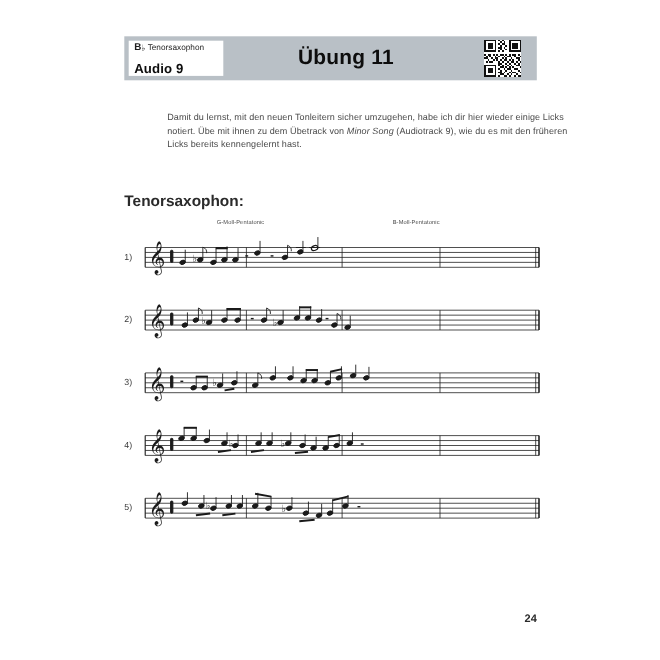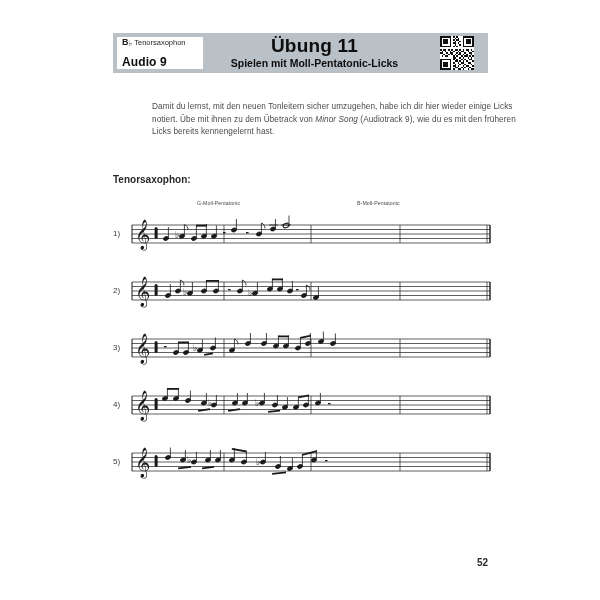--- a/index.html
+++ b/index.html
@@ -104,21 +104,21 @@
     letter-spacing: .01em;
     margin-left: 39px;
   }
   #intro-text p { margin: 0; }
   #intro-text i { font-style: italic; }
 
   #section-label {
     position: absolute;
     left: 113px;
     top: 174px;
-    font-size: 10px;
+    font-size: 14px;
     font-weight: bold;
     color: #2a2a2a;
   }
 
   
   .scale-label {
     position: absolute;
     font-size: 5.2px;
     color: #4a4a4a;
     white-space: nowrap;
@@ -165,21 +165,20 @@
   <div id="audio-box">
     <div id="instrument-line">
       <span class="key">B</span><span class="flat">♭</span>
       <span>Tenorsaxophon</span>
     </div>
     <div id="audio-label">Audio 9</div>
   </div>
 
   <div id="title-block">
     <div id="exercise-title">Übung 11</div>
-    <div id="exercise-subtitle">Spielen mit Moll-Pentatonic-Licks</div>
   </div>
 
   <div id="qr-wrap">
     <svg id="qr-code" viewBox="0 0 21 21" shape-rendering="crispEdges">
       <rect width="21" height="21" fill="#ffffff"></rect>
       <g fill="#111111">
         <rect x="0" y="0" width="7" height="1"></rect>
           <rect x="0" y="0" width="1" height="7"></rect>
         <rect x="6" y="0" width="1" height="7"></rect>
           <rect x="0" y="6" width="7" height="1"></rect>
@@ -566,13 +565,13 @@
       <ellipse cx="172" cy="26.5" rx="2.6" ry="1.9" transform="rotate(-20 172 26.5)"></ellipse>
       <line x1="174.4" y1="26" x2="174.4" y2="14"></line>
       <ellipse cx="186" cy="20" rx="2.6" ry="1.9" transform="rotate(-20 186 20)"></ellipse>
       <line x1="188.4" y1="19.5" x2="188.4" y2="10"></line>
       <rect x="174" y="14" width="15" height="1.8" stroke="none" transform="rotate(-14 174 14)"></rect>
       <rect x="197" y="20" width="2.6" height="1.3" stroke="none"></rect>
     </g>
   </svg>
 </div>
 
-<div id="page-number">52</div>
+<div id="page-number">24</div>
 
 </body></html>

